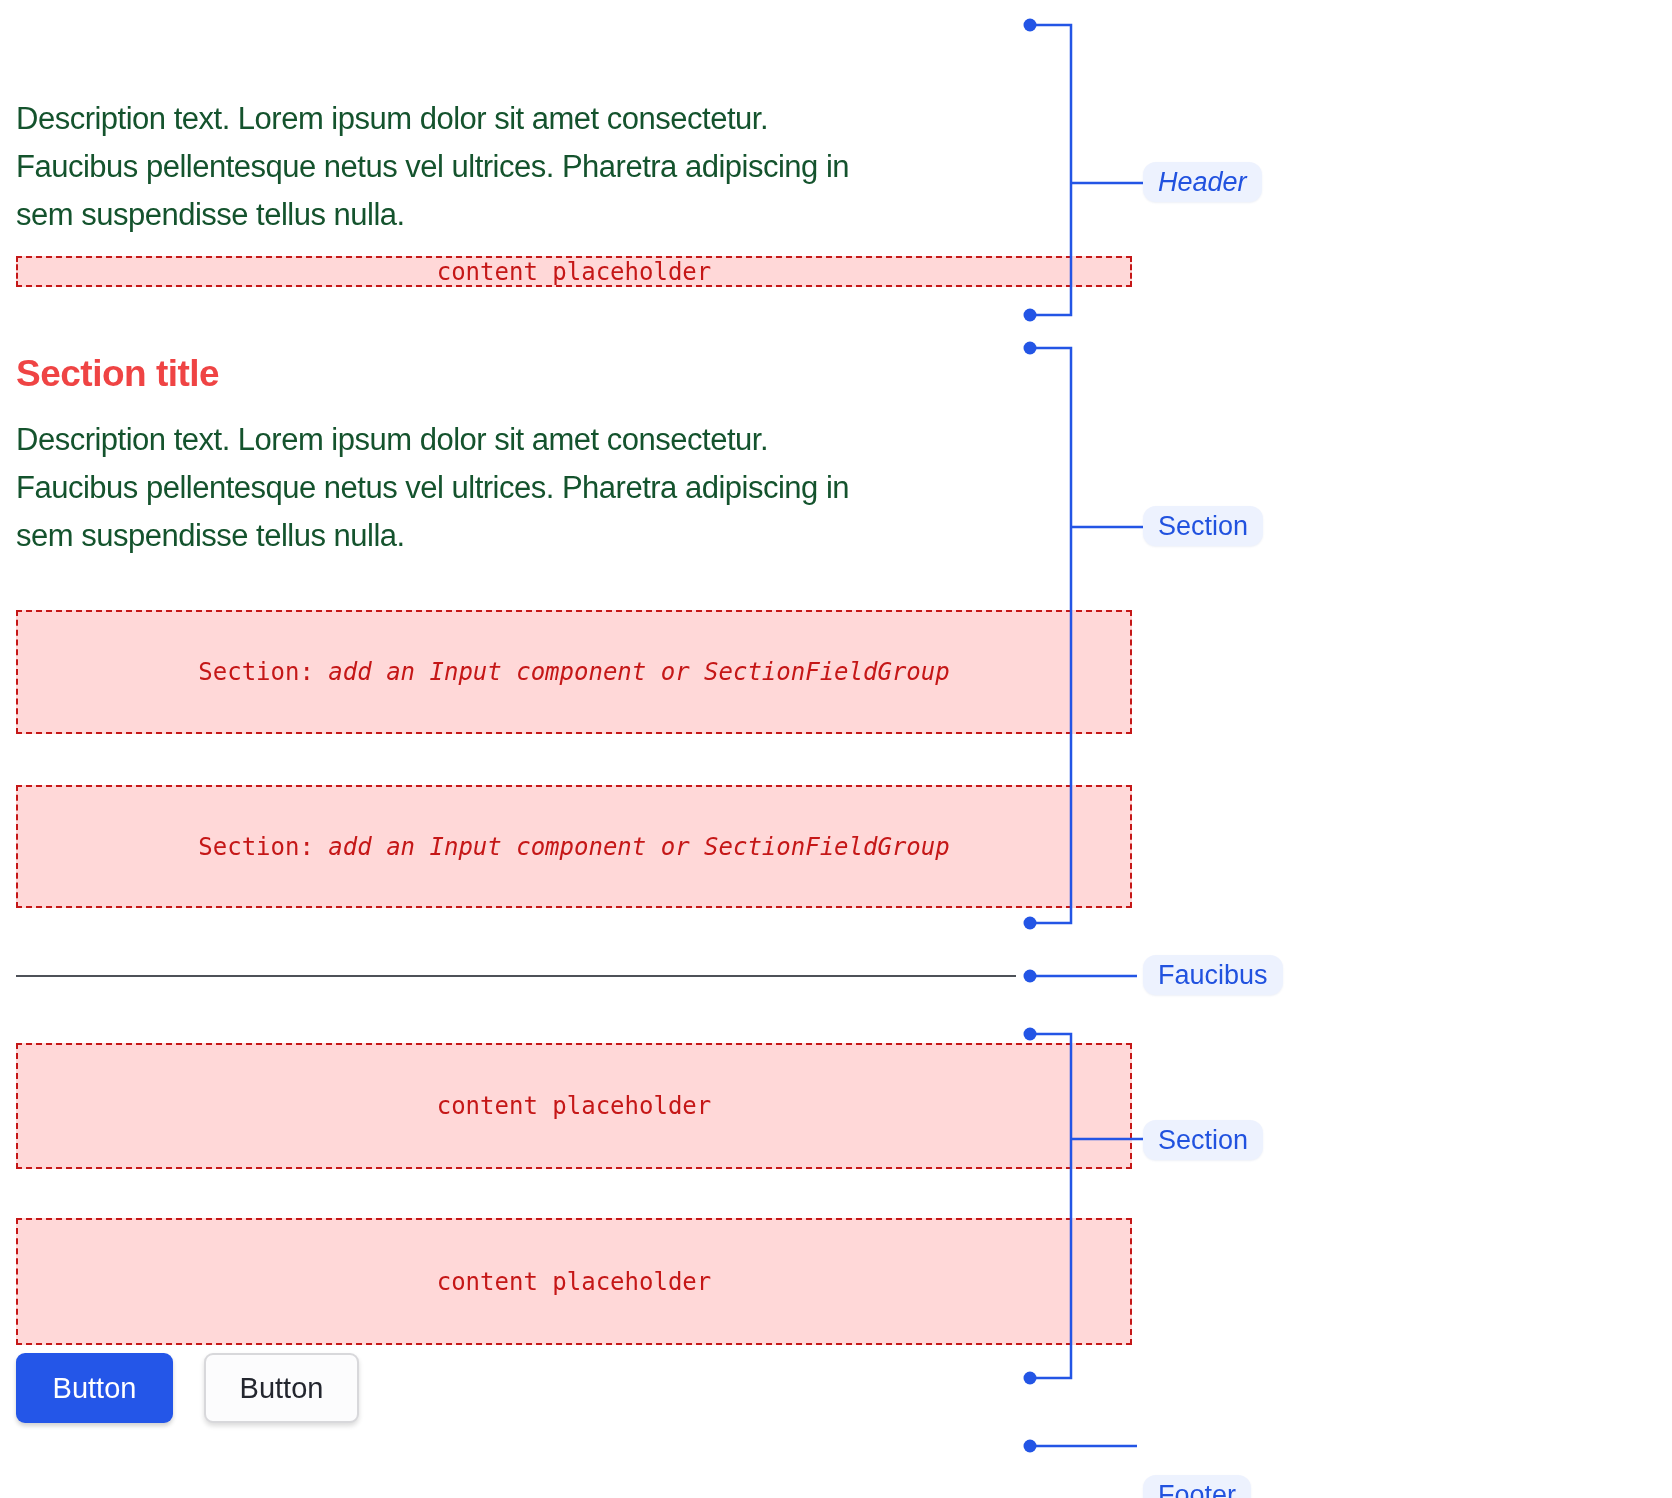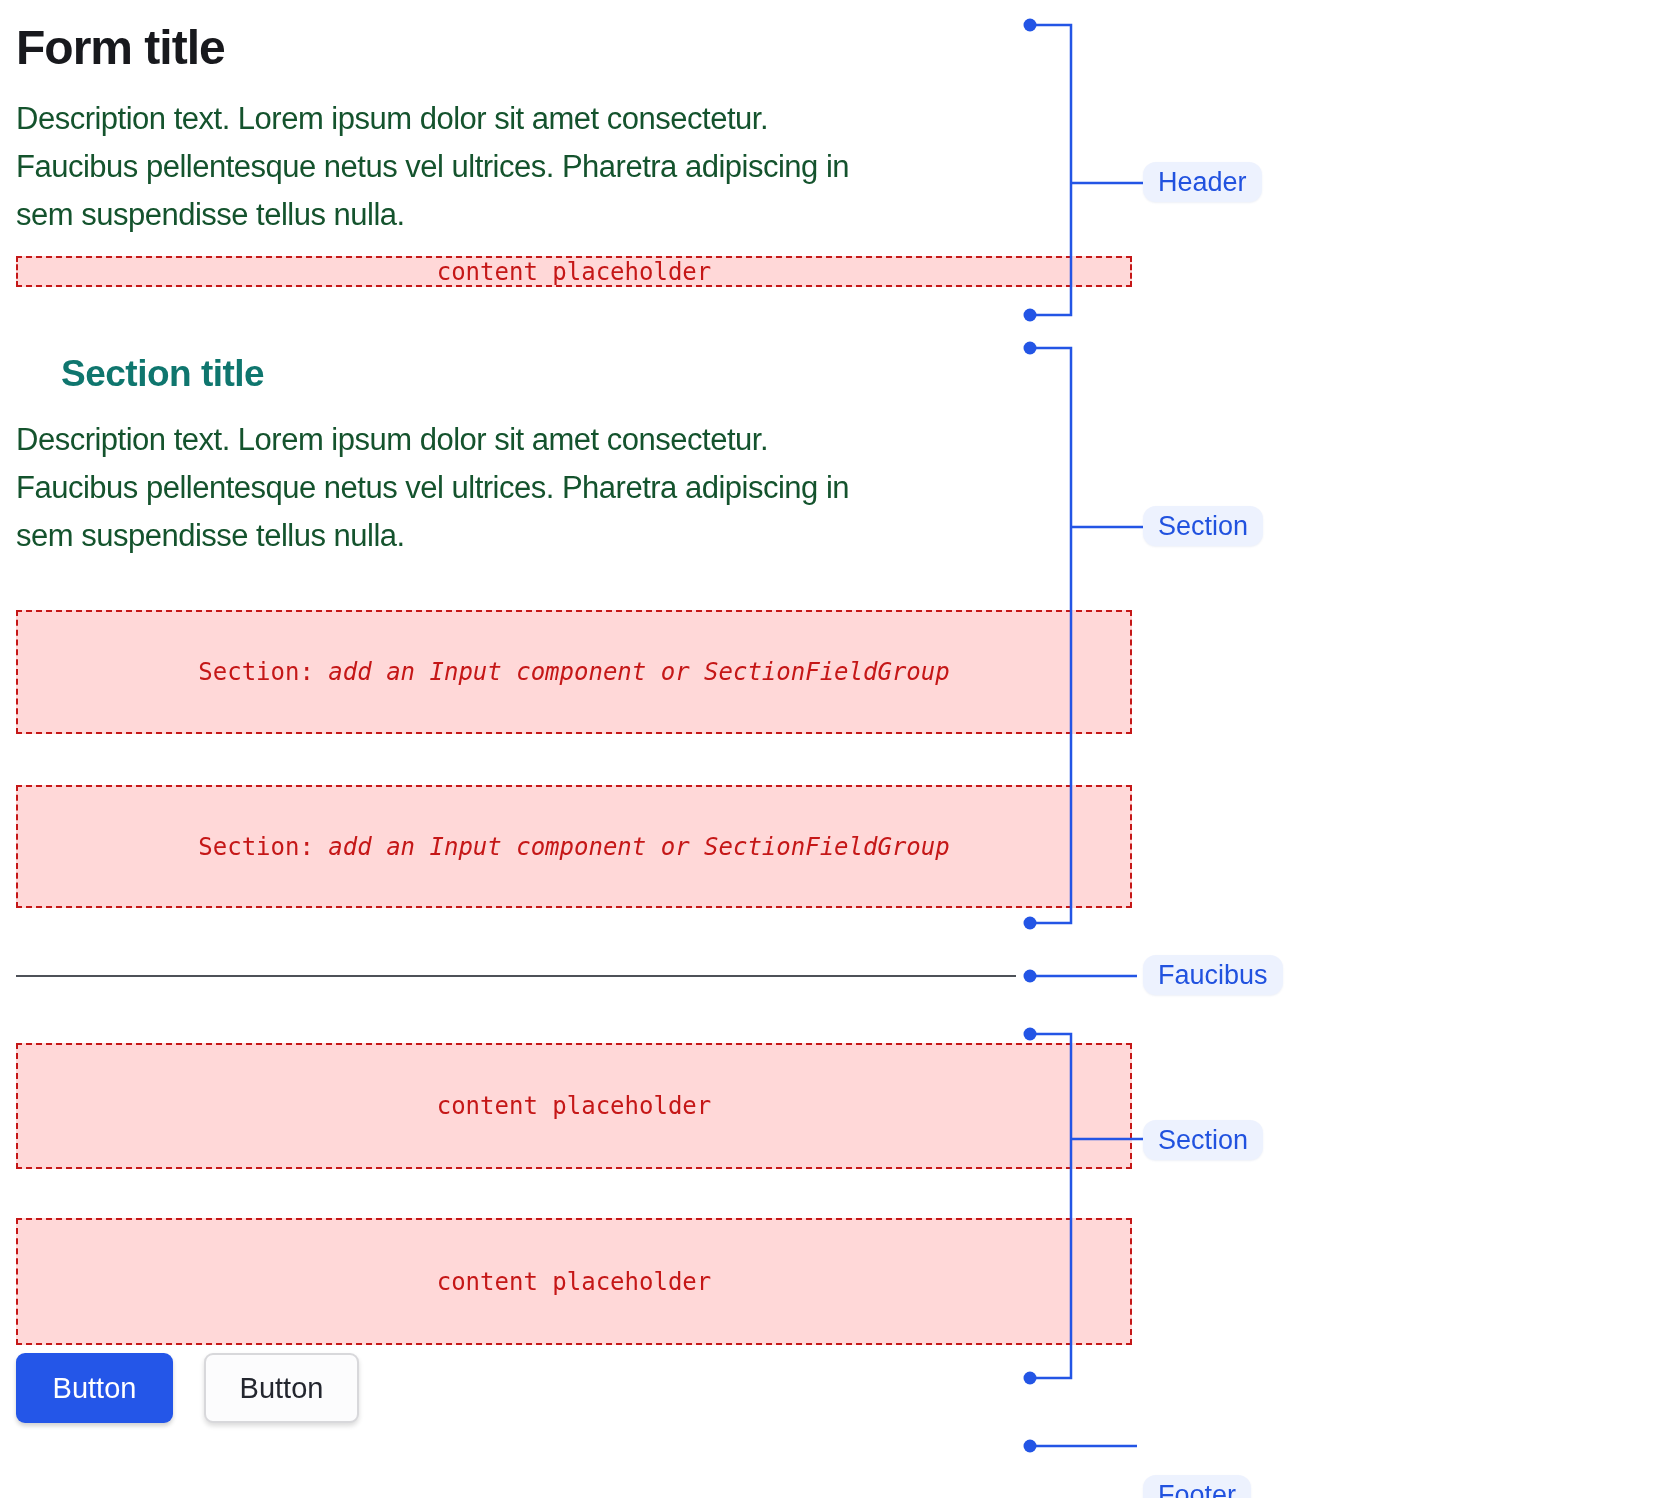--- a/index.html
+++ b/index.html
@@ -14,21 +14,21 @@
   .abs{position:absolute;}
 
   .form-title{
     left:16px; top:20px;
     font-size:48px; line-height:56px; font-weight:700;
     letter-spacing:-1px; color:#18191d;
   }
   .section-title{
     left:16px; top:350px;
     font-size:37px; line-height:48px; font-weight:700;
-    letter-spacing:-0.5px; color:#0f766e;margin-left:45px;
+    letter-spacing:-0.5px; color:#ef4444;
   }
   .desc{
     left:16px;
     font-size:31px; line-height:48px; font-weight:400;
     letter-spacing:-0.5px; color:#14532d;
   }
   .desc-header{top:95px;}
   .desc-section{top:416px;}
 
   .ph-box{
@@ -85,32 +85,31 @@
     left:1143px; height:40px;
     display:inline-flex; align-items:center;
     padding:0 15px;
     border-radius:13px;
     background:#edf2fe;
     color:#2152df;
     font-size:27px; font-weight:400;
     box-shadow:0 1px 2px rgba(30,60,150,0.08);
     white-space:nowrap;
   }
-  .pill-header{top:162px;}
+  .pill-header{top:162px;font-style:italic;}
   .pill-section-1{top:506px;}
   .pill-separator{top:955px;}
   .pill-section-2{top:1120px;}
   .pill-footer{top:1475px;}
 </style>
 </head>
 <body>
 
 <div class="canvas">
 
-  <div class="abs form-title">Form title</div>
 
   <div class="abs desc desc-header">
     <div>Description text. Lorem ipsum dolor sit amet consectetur.</div>
     <div>Faucibus pellentesque netus vel ultrices. Pharetra adipiscing in</div>
     <div>sem suspendisse tellus nulla.</div>
   </div>
 
   <div class="abs ph-box ph-1">
     <span>content placeholder</span>
   </div>

